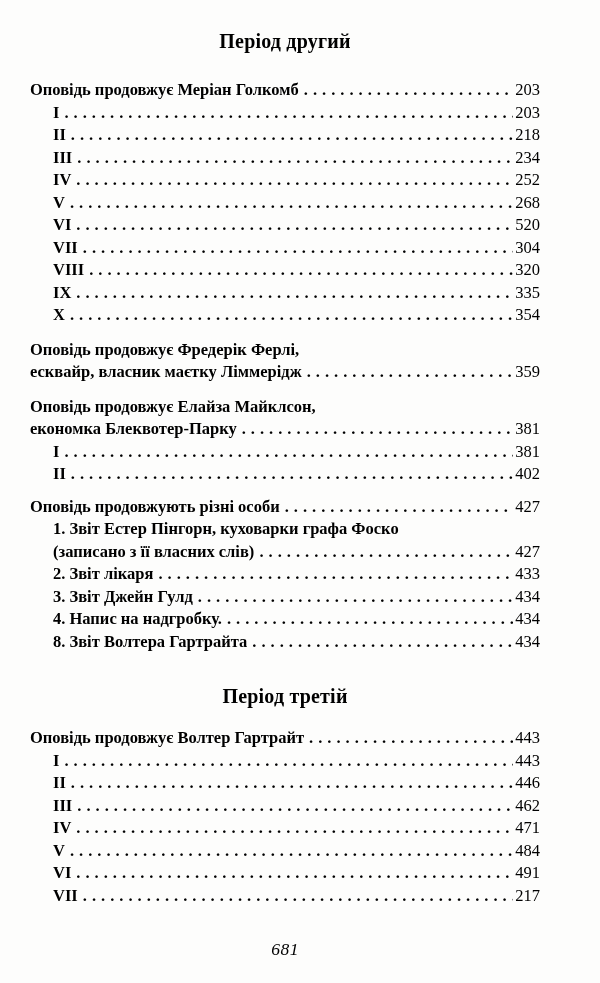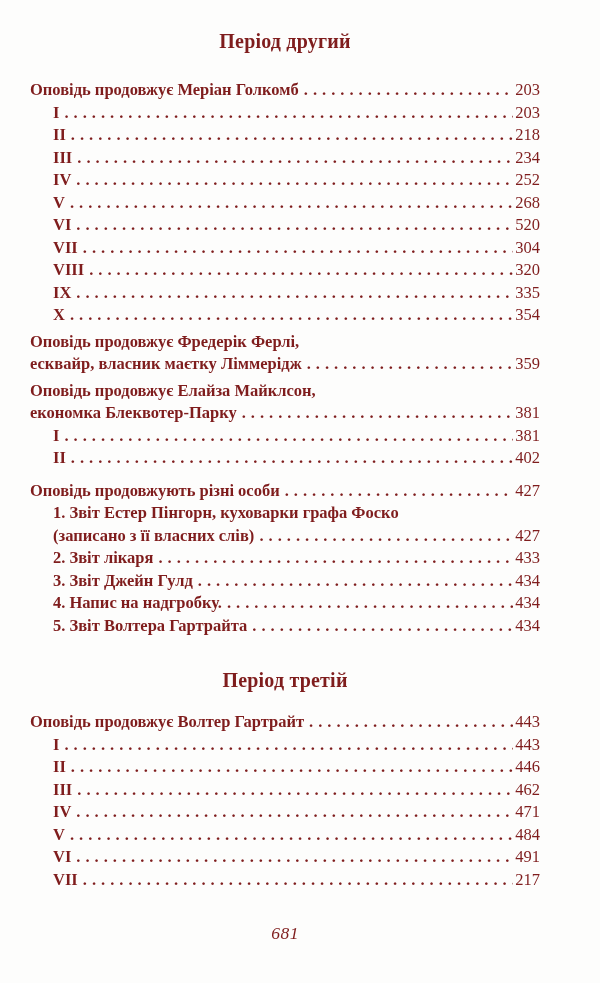--- a/index.html
+++ b/index.html
@@ -3,21 +3,21 @@
 <meta charset="utf-8">
 <style>
   html,body{margin:0;padding:0;background:#ffffff;}
   .page{
     position:relative;
     width:600px;height:983px;
     box-sizing:border-box;
     background:#fdfdfc;
     padding:28px 60px 0 30px;
     font-family:"Liberation Serif","DejaVu Serif",serif;
-    color:#7f1d1d;
+    color:#000000;
     overflow:hidden;
   }
   .period-heading{
     font-size:20px;
     font-weight:700;
     text-align:center;
     margin:0 0 25px 0;
     line-height:26px;
     letter-spacing:.2px;
   }
@@ -25,21 +25,21 @@
     margin-top:30px;
     margin-bottom:18px;
   }
   .row{
     display:flex;
     align-items:baseline;
     font-size:16.5px;
     line-height:22.5px;
   }
   .i1{padding-left:23px;}
-  .gap{margin-top:4px;}
+  .gap{margin-top:12px;}
   .gap-sm{margin-top:10px;}
   .lbl{white-space:nowrap;padding-right:5px;font-weight:bold;}
   .leader{
     flex:1;
     min-width:0;
     overflow:hidden;
     white-space:nowrap;
     font-weight:700;
     letter-spacing:5px;
     margin-right:2px;
@@ -170,21 +170,21 @@
       <span class="lbl">3. Звіт Джейн Гулд</span>
       <span class="leader"></span>
       <span class="pg">434</span>
     </div>
     <div class="row i1">
       <span class="lbl">4. Напис на надгробку.</span>
       <span class="leader"></span>
       <span class="pg">434</span>
     </div>
     <div class="row i1">
-      <span class="lbl">5. Звіт Волтера Гартрайта</span>
+      <span class="lbl">8. Звіт Волтера Гартрайта</span>
       <span class="leader"></span>
       <span class="pg">434</span>
     </div>
   </section>
 
   <section>
     <h2 class="period-heading second">Період третій</h2>
 
     <div class="row">
       <span class="lbl">Оповідь продовжує Волтер Гартрайт</span>

